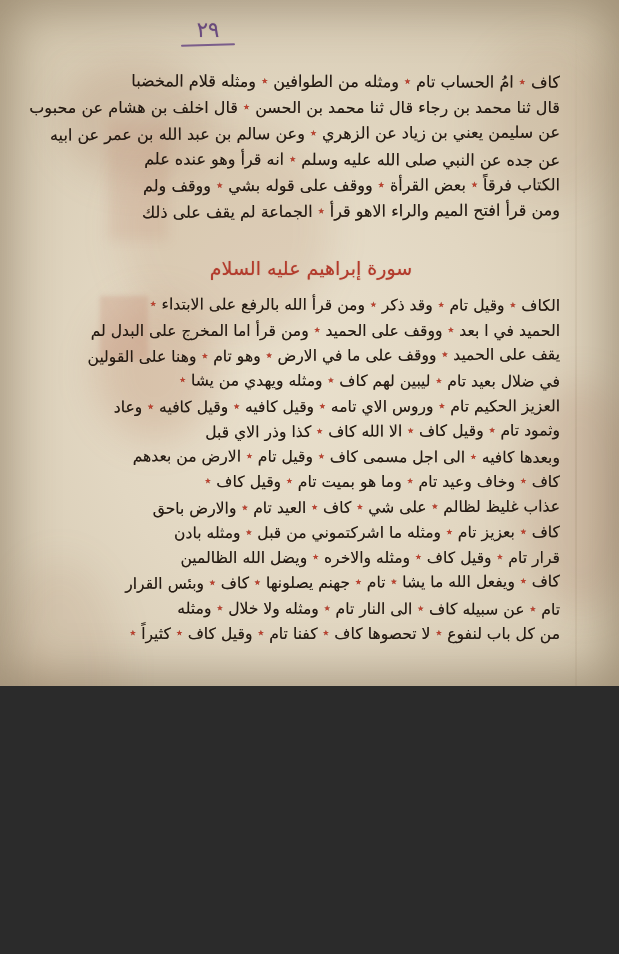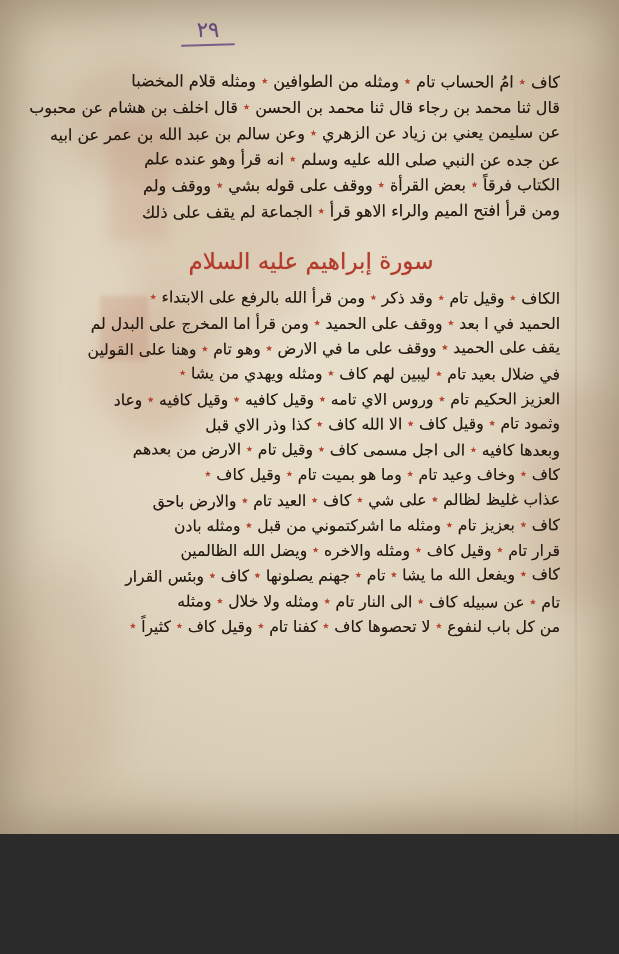--- a/index.html
+++ b/index.html
@@ -10,21 +10,21 @@
   body {
     width: 619px;
     height: 954px;
     overflow: hidden;
     font-family: "DejaVu Sans", sans-serif;
   }
 
   #page {
     position: relative;
     width: 619px;
-    height: 834px;
+    height: 686px;
     background: #ded2bd;
     overflow: hidden;
   }
 
   
   .edge-shadow {
     position: absolute;
     inset: 0;
     box-shadow: inset 0 0 48px 10px rgba(90,70,45,0.40);
     pointer-events: none;
@@ -129,23 +129,23 @@
   .sec2 .line { font-size: 15.6px; line-height: 24.4px; }
   .redmark { color: #c0402e; font-size: 0.8em; vertical-align: 0.15em; }
 
   
   .heading {
     display: block;
     direction: rtl;
     text-align: center;
     color: #b33a2b;
     font-family: "DejaVu Sans", sans-serif;
-    font-size: 23px;
+    font-size: 19px;
     line-height: 40px;
-    margin: 10px 0 4px 0;
+    margin: 17px 0 4px 0;
     white-space: nowrap;
     text-shadow: 0 0 1px rgba(160,50,35,0.55);
   }
 
   .gap { height: 8px; }
 
   
   .watermark {
     position: absolute;
     left: 232px;

